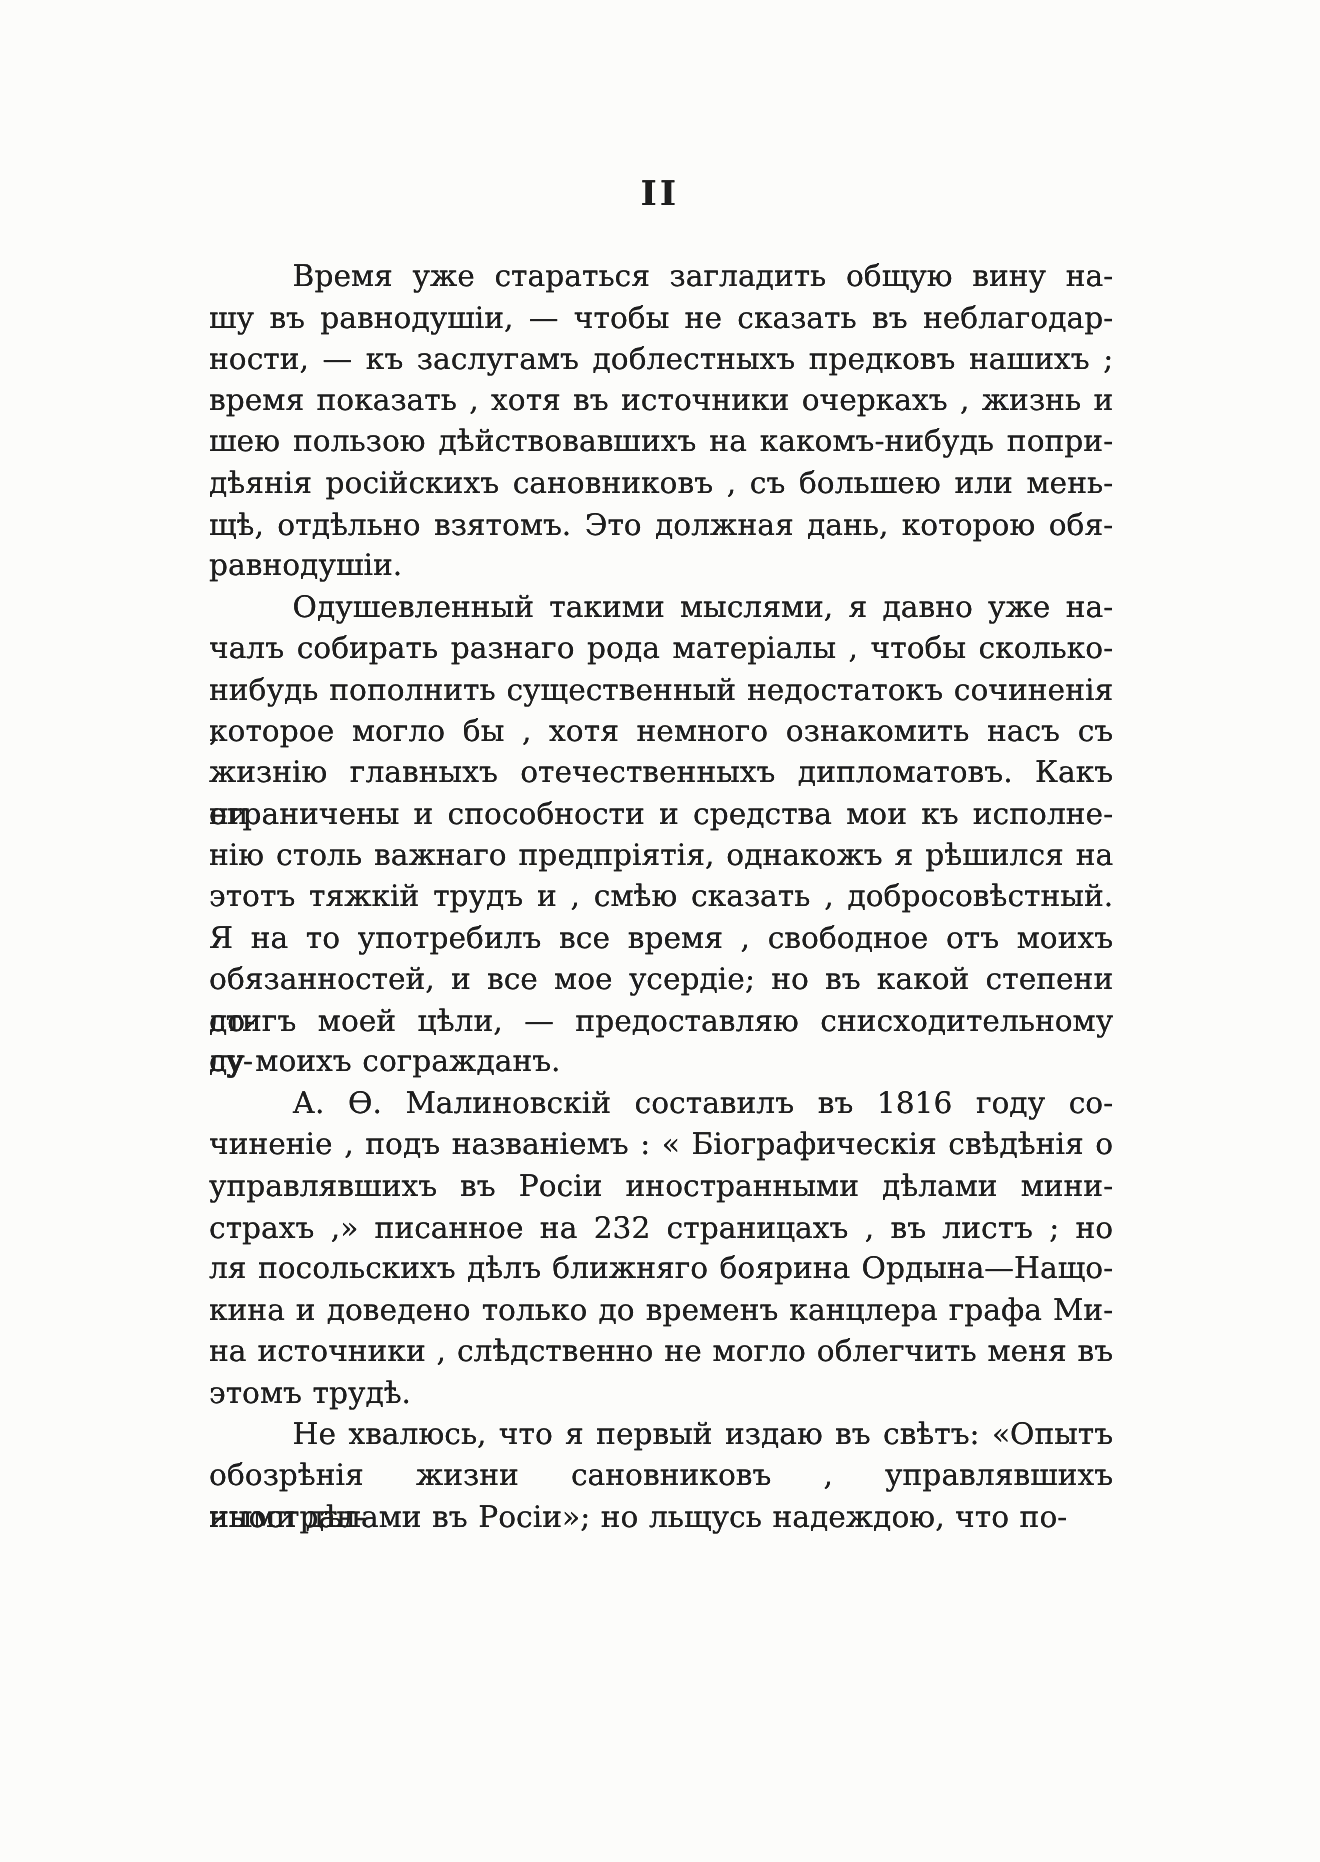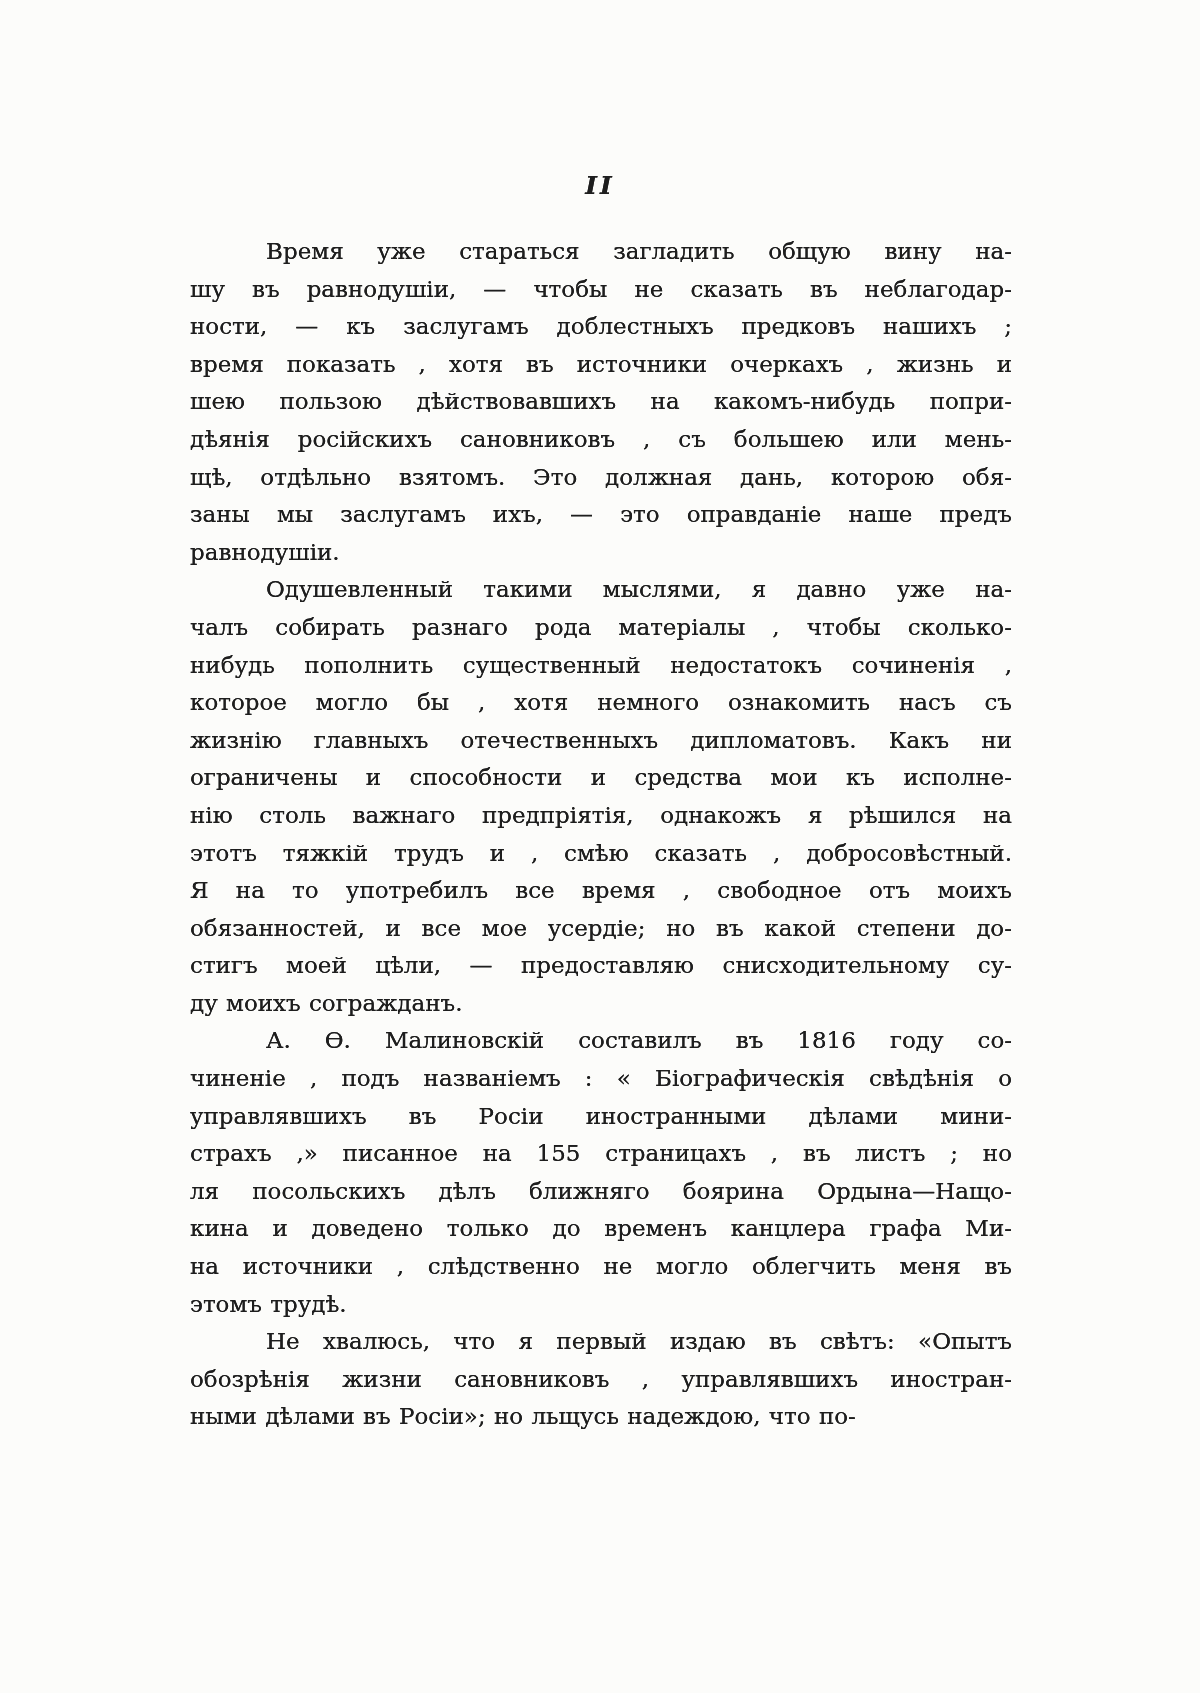--- a/index.html
+++ b/index.html
@@ -8,38 +8,37 @@
     width: 1200px;
     height: 1693px;
     margin: 0 auto;
     background: var(--paper, #fcfcfa);
     font-family: "DejaVu Serif", "Liberation Serif", serif;
     color: var(--ink, #1e1e1e);
     overflow: hidden;
   }
   .page-number {
     position: absolute;
-    top: 171px;
+    top: 158px;
     left: 190px;
     width: 820px;
     text-align: center;
-    font-size: 25px;
+    font-size: 31px;
     font-weight: bold;
     letter-spacing: 3px;
     text-shadow: 0 0 0.6px currentColor;
-    font-style: italic;
   }
   .text-block {
     position: absolute;
     top: 233px;
     left: 190px;
     width: 822px;
   }
   .line {
-    font-size: 23px;
+    font-size: 27px;
     line-height: 37.6px;
     height: 37.6px;
     text-align: justify;
     text-align-last: justify;
     text-shadow: 0 0 0.55px currentColor;
     word-spacing: 1px;
   }
   .line.para-first { text-indent: 76px; }
   .line.para-last  { text-align-last: left; }
 </style>
@@ -49,38 +48,37 @@
 <div class="page" style="--paper: #fcfcfa; --ink: #1e1e1e;">
   <div class="page-number">II</div>
   <div class="text-block" id="text-block">
       <div class="line para-first">Время уже стараться загладить  общую вину на-</div>
       <div class="line">шу въ равнодушіи, — чтобы не сказать въ неблагодар-</div>
       <div class="line">ности, — къ заслугамъ доблестныхъ предковъ нашихъ ;</div>
       <div class="line">время показать , хотя въ источники очеркахъ , жизнь и</div>
       <div class="line">шею пользою дѣйствовавшихъ на какомъ-нибудь попри-</div>
       <div class="line">дѣянія російскихъ сановниковъ , съ большею или мень-</div>
       <div class="line">щѣ, отдѣльно взятомъ. Это должная дань, которою обя-</div>
-      <div class="line">заны мы заслугамъ ихъ, — это оправданіе наше предъ</div>
       <div class="line para-last">равнодушіи.</div>
       <div class="line para-first">Одушевленный такими мыслями, я давно уже на-</div>
       <div class="line">чалъ собирать разнаго рода матеріалы , чтобы сколько-</div>
       <div class="line">нибудь пополнить существенный недостатокъ сочиненія ,</div>
       <div class="line">которое могло бы , хотя немного ознакомить насъ съ</div>
       <div class="line">жизнію главныхъ отечественныхъ дипломатовъ. Какъ ни</div>
       <div class="line">ограничены и способности и средства мои къ исполне-</div>
       <div class="line">нію столь важнаго предпріятія, однакожъ я рѣшился на</div>
       <div class="line">этотъ тяжкій трудъ и , смѣю сказать , добросовѣстный.</div>
       <div class="line">Я на то употребилъ все время , свободное отъ моихъ</div>
       <div class="line">обязанностей, и все мое усердіе; но въ какой степени до-</div>
       <div class="line">стигъ моей цѣли, — предоставляю снисходительному су-</div>
       <div class="line para-last">ду моихъ согражданъ.</div>
       <div class="line para-first">А. Ѳ. Малиновскій составилъ въ 1816 году со-</div>
       <div class="line">чиненіе , подъ названіемъ :  « Біографическія свѣдѣнія о</div>
       <div class="line">управлявшихъ въ Росіи иностранными дѣлами мини-</div>
-      <div class="line">страхъ ,» писанное на 155 страницахъ , въ листъ ; но</div>
+      <div class="line">страхъ ,» писанное на 232 страницахъ , въ листъ ; но</div>
       <div class="line">ля посольскихъ дѣлъ ближняго боярина Ордына—Нащо-</div>
       <div class="line">кина и доведено только до временъ канцлера графа Ми-</div>
       <div class="line">на источники , слѣдственно не могло облегчить меня въ</div>
       <div class="line para-last">этомъ трудѣ.</div>
       <div class="line para-first">Не хвалюсь, что я первый издаю въ свѣтъ: «Опытъ</div>
       <div class="line">обозрѣнія жизни сановниковъ , управлявшихъ иностран-</div>
       <div class="line para-last">ными дѣлами въ Росіи»; но льщусь надеждою, что по-</div>
     </div>
 </div>
 

